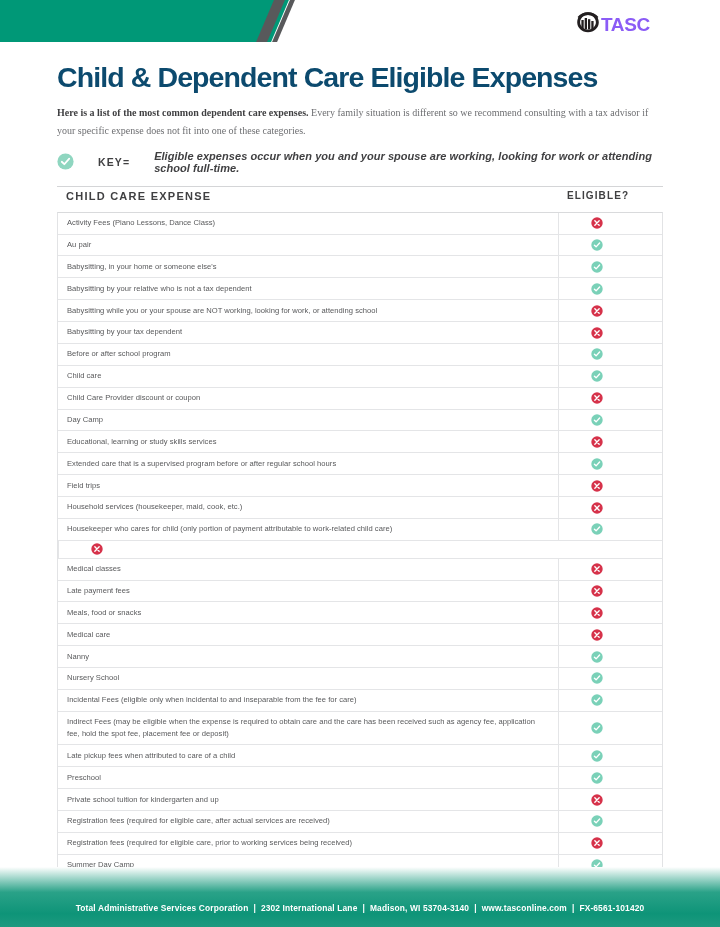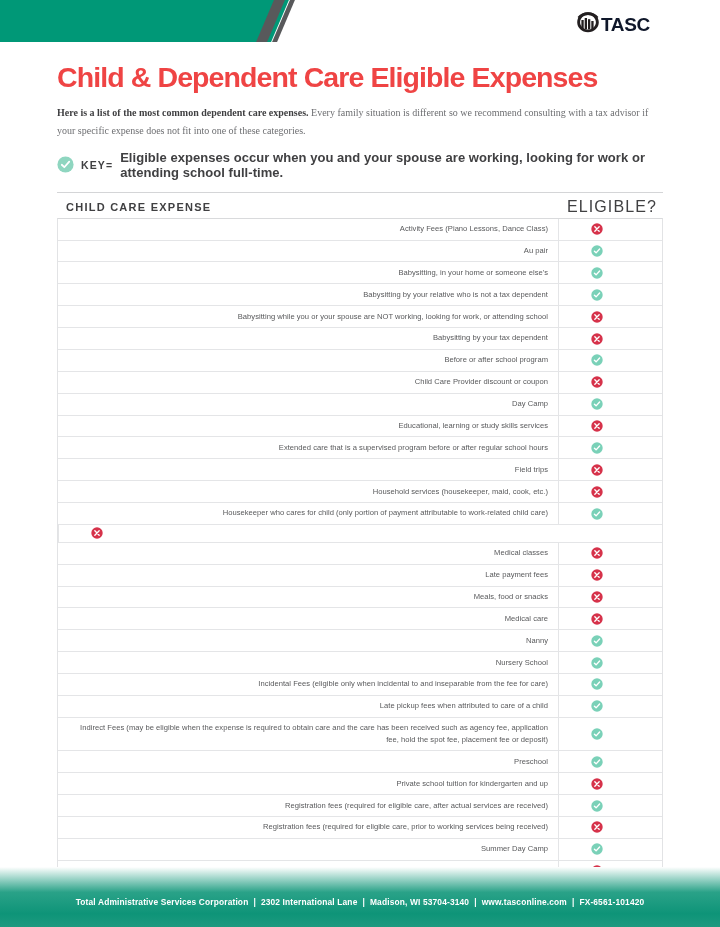--- a/index.html
+++ b/index.html
@@ -60,39 +60,39 @@
     display: flex;
     align-items: center;
     gap: 1px;
   }
   .logo-mark { display: block; }
   .logo-text {
     font-family: "Liberation Sans", sans-serif;
     font-weight: bold;
     font-size: 19px;
     letter-spacing: -0.3px;
-    color: #0f172a;
+    color: #8b5cf6;
     line-height: 1;
     margin-left: -1px;
   }
 
   
   .content {
     position: absolute;
     top: 42px;
     left: 57px;
     width: 606px;
   }
 
   h1.title {
     font-family: "Liberation Sans", sans-serif;
     font-weight: bold;
     font-size: 28.5px;
     letter-spacing: -0.9px;
-    color: #ef4444;
+    color: #0c4a6e;
     margin-top: 20px;
     line-height: 1.1;
   }
 
   .intro {
     margin-top: 11px;
     font-size: 10px;
     line-height: 1.72;
     color: #6d6e71;
     font-family: "Liberation Serif", serif;
@@ -101,89 +101,88 @@
   .intro b {
     color: #3f3f41;
     font-weight: bold;
   }
 
   
   .key-row {
     margin-top: 11px;
     display: flex;
     align-items: center;
-    gap: 7px;
+    gap: 24px;
   }
   .key-label {
     font-size: 10.5px;
     font-weight: bold;
     letter-spacing: 1.1px;
     color: #404042;
   }
   .key-text {
-    font-size: 13px;
+    font-size: 11px;
     color: #404042;
     font-weight: bold;
     letter-spacing: 0.05px;
+    font-style: italic;
   }
 
   
   .badge {
     display: inline-block;
     border-radius: 50%;
     position: relative;
     flex: none;
   }
   .badge svg { display: block; }
 
   
   .table {
     margin-top: 12px;
     width: 606px;
     border-top: 1.2px solid #d4d5d7;
   }
 
   .thead {
     display: flex;
-    align-items: center;
     height: 25px;
     padding-top: 3px;
     gap: 40px;
   }
   .th-expense {
     flex: 1;
     font-size: 11px;
     font-weight: bold;
     letter-spacing: 1.25px;
     color: #404042;
     padding-left: 9px;
   }
   .th-eligible {
     width: 104px;
-    font-size: 16px;
-    font-weight: normal;
+    font-size: 10px;
+    font-weight: bold;
     letter-spacing: 1.1px;
     color: #404042;
     text-align: left;
     padding-left: 8px;
   }
 
   .tbody {
     border-top: 0.8px solid #d9dadc;
     border-left: 0.8px solid #e2e3e5;
     border-right: 0.8px solid #e2e3e5;
     border-bottom: 0.8px solid #e2e3e5;
   }
 
   .row {
     display: flex;
     align-items: stretch;
     border-bottom: 0.8px solid #e4e5e7;
     min-height: 17.8px;
-    text-align: right;
   }
   .row:last-child { border-bottom: none; }
 
   .cell-expense {
     flex: 1;
     font-size: 7.6px;
     color: #58595b;
     padding: 4.4px 10px 4.2px 9px;
     line-height: 1.62;
     letter-spacing: 0.02px;
@@ -203,21 +202,21 @@
   .footer {
     position: absolute;
     left: 0;
     bottom: 0;
     width: 720px;
     height: 60px;
     background: linear-gradient(to bottom, #ffffff 0%, #2aa288 42%, #0e9478 78%, #1d9a80 100%);
   }
   .footer-inner {
     position: absolute;
-    bottom: 20px;
+    bottom: 14px;
     left: 0;
     width: 720px;
     text-align: center;
     font-size: 8.4px;
     font-weight: bold;
     color: #ffffff;
     letter-spacing: 0.15px;
   }
   .footer-sep { padding: 0 5px; }
 </style>
@@ -342,20 +341,31 @@
             <div class="cell-status">
               <span class="badge">
                 <svg width="12" height="12" viewBox="0 0 20 20">
                   <circle cx="10" cy="10" r="9.5" fill="#7ad1b8"></circle>
                   <path d="M5.7 10.4 L8.5 13.1 L14.3 6.8" stroke="#ffffff" stroke-width="2.3" fill="none" stroke-linecap="round" stroke-linejoin="round"></path>
                 </svg>
               </span>
             </div>
           </div>
           <div class="row">
+            <div class="cell-expense">Child care</div>
+            <div class="cell-status">
+              <span class="badge">
+                <svg width="12" height="12" viewBox="0 0 20 20">
+                  <circle cx="10" cy="10" r="9.5" fill="#7ad1b8"></circle>
+                  <path d="M5.7 10.4 L8.5 13.1 L14.3 6.8" stroke="#ffffff" stroke-width="2.3" fill="none" stroke-linecap="round" stroke-linejoin="round"></path>
+                </svg>
+              </span>
+            </div>
+          </div>
+          <div class="row">
             <div class="cell-expense">Child Care Provider discount or coupon</div>
             <div class="cell-status">
               <span class="badge">
                 <svg width="12" height="12" viewBox="0 0 20 20">
                   <circle cx="10" cy="10" r="9.5" fill="#d6324a"></circle>
                   <path d="M6.4 6.4 L13.6 13.6 M13.6 6.4 L6.4 13.6" stroke="#ffffff" stroke-width="2.3" fill="none" stroke-linecap="round"></path>
                 </svg>
               </span>
             </div>
           </div>
@@ -496,42 +506,42 @@
               <span class="badge">
                 <svg width="12" height="12" viewBox="0 0 20 20">
                   <circle cx="10" cy="10" r="9.5" fill="#7ad1b8"></circle>
                   <path d="M5.7 10.4 L8.5 13.1 L14.3 6.8" stroke="#ffffff" stroke-width="2.3" fill="none" stroke-linecap="round" stroke-linejoin="round"></path>
                 </svg>
               </span>
             </div>
           </div>
           <div class="row">
             <div class="cell-expense">Incidental Fees (eligible only when incidental to and inseparable from the fee for care)</div>
-            <div class="cell-status">
-              <span class="badge">
-                <svg width="12" height="12" viewBox="0 0 20 20">
-                  <circle cx="10" cy="10" r="9.5" fill="#7ad1b8"></circle>
-                  <path d="M5.7 10.4 L8.5 13.1 L14.3 6.8" stroke="#ffffff" stroke-width="2.3" fill="none" stroke-linecap="round" stroke-linejoin="round"></path>
-                </svg>
-              </span>
-            </div>
-          </div>
-          <div class="row">
-            <div class="cell-expense">Late pickup fees when attributed to care of a child</div>
             <div class="cell-status">
               <span class="badge">
                 <svg width="12" height="12" viewBox="0 0 20 20">
                   <circle cx="10" cy="10" r="9.5" fill="#7ad1b8"></circle>
                   <path d="M5.7 10.4 L8.5 13.1 L14.3 6.8" stroke="#ffffff" stroke-width="2.3" fill="none" stroke-linecap="round" stroke-linejoin="round"></path>
                 </svg>
               </span>
             </div>
           </div>
           <div class="row tall">
             <div class="cell-expense">Indirect Fees (may be eligible when the expense is required to obtain care and the care has been received such as agency fee, application fee, hold the spot fee, placement fee or deposit)</div>
+            <div class="cell-status">
+              <span class="badge">
+                <svg width="12" height="12" viewBox="0 0 20 20">
+                  <circle cx="10" cy="10" r="9.5" fill="#7ad1b8"></circle>
+                  <path d="M5.7 10.4 L8.5 13.1 L14.3 6.8" stroke="#ffffff" stroke-width="2.3" fill="none" stroke-linecap="round" stroke-linejoin="round"></path>
+                </svg>
+              </span>
+            </div>
+          </div>
+          <div class="row">
+            <div class="cell-expense">Late pickup fees when attributed to care of a child</div>
             <div class="cell-status">
               <span class="badge">
                 <svg width="12" height="12" viewBox="0 0 20 20">
                   <circle cx="10" cy="10" r="9.5" fill="#7ad1b8"></circle>
                   <path d="M5.7 10.4 L8.5 13.1 L14.3 6.8" stroke="#ffffff" stroke-width="2.3" fill="none" stroke-linecap="round" stroke-linejoin="round"></path>
                 </svg>
               </span>
             </div>
           </div>
           <div class="row">

